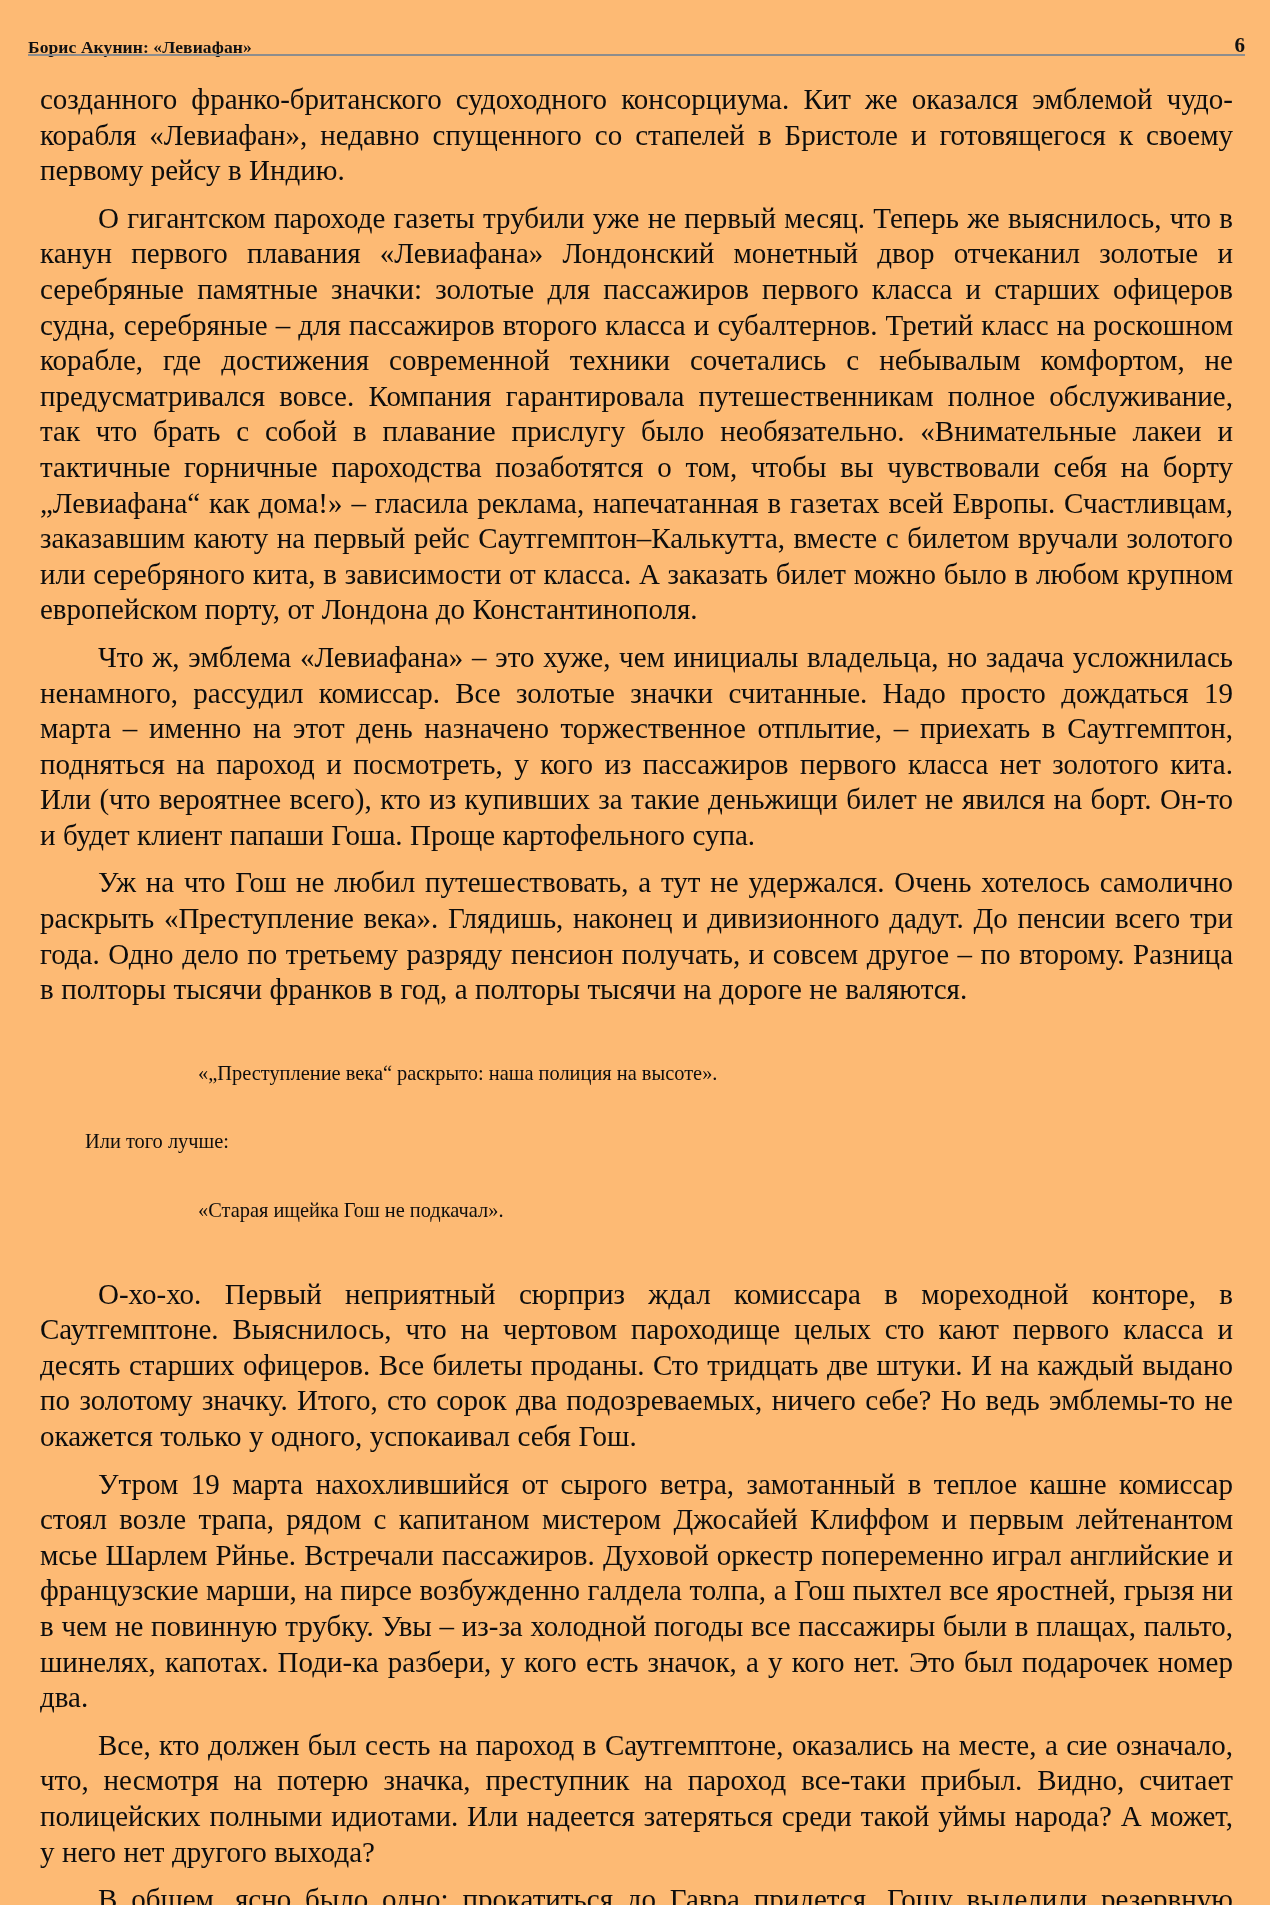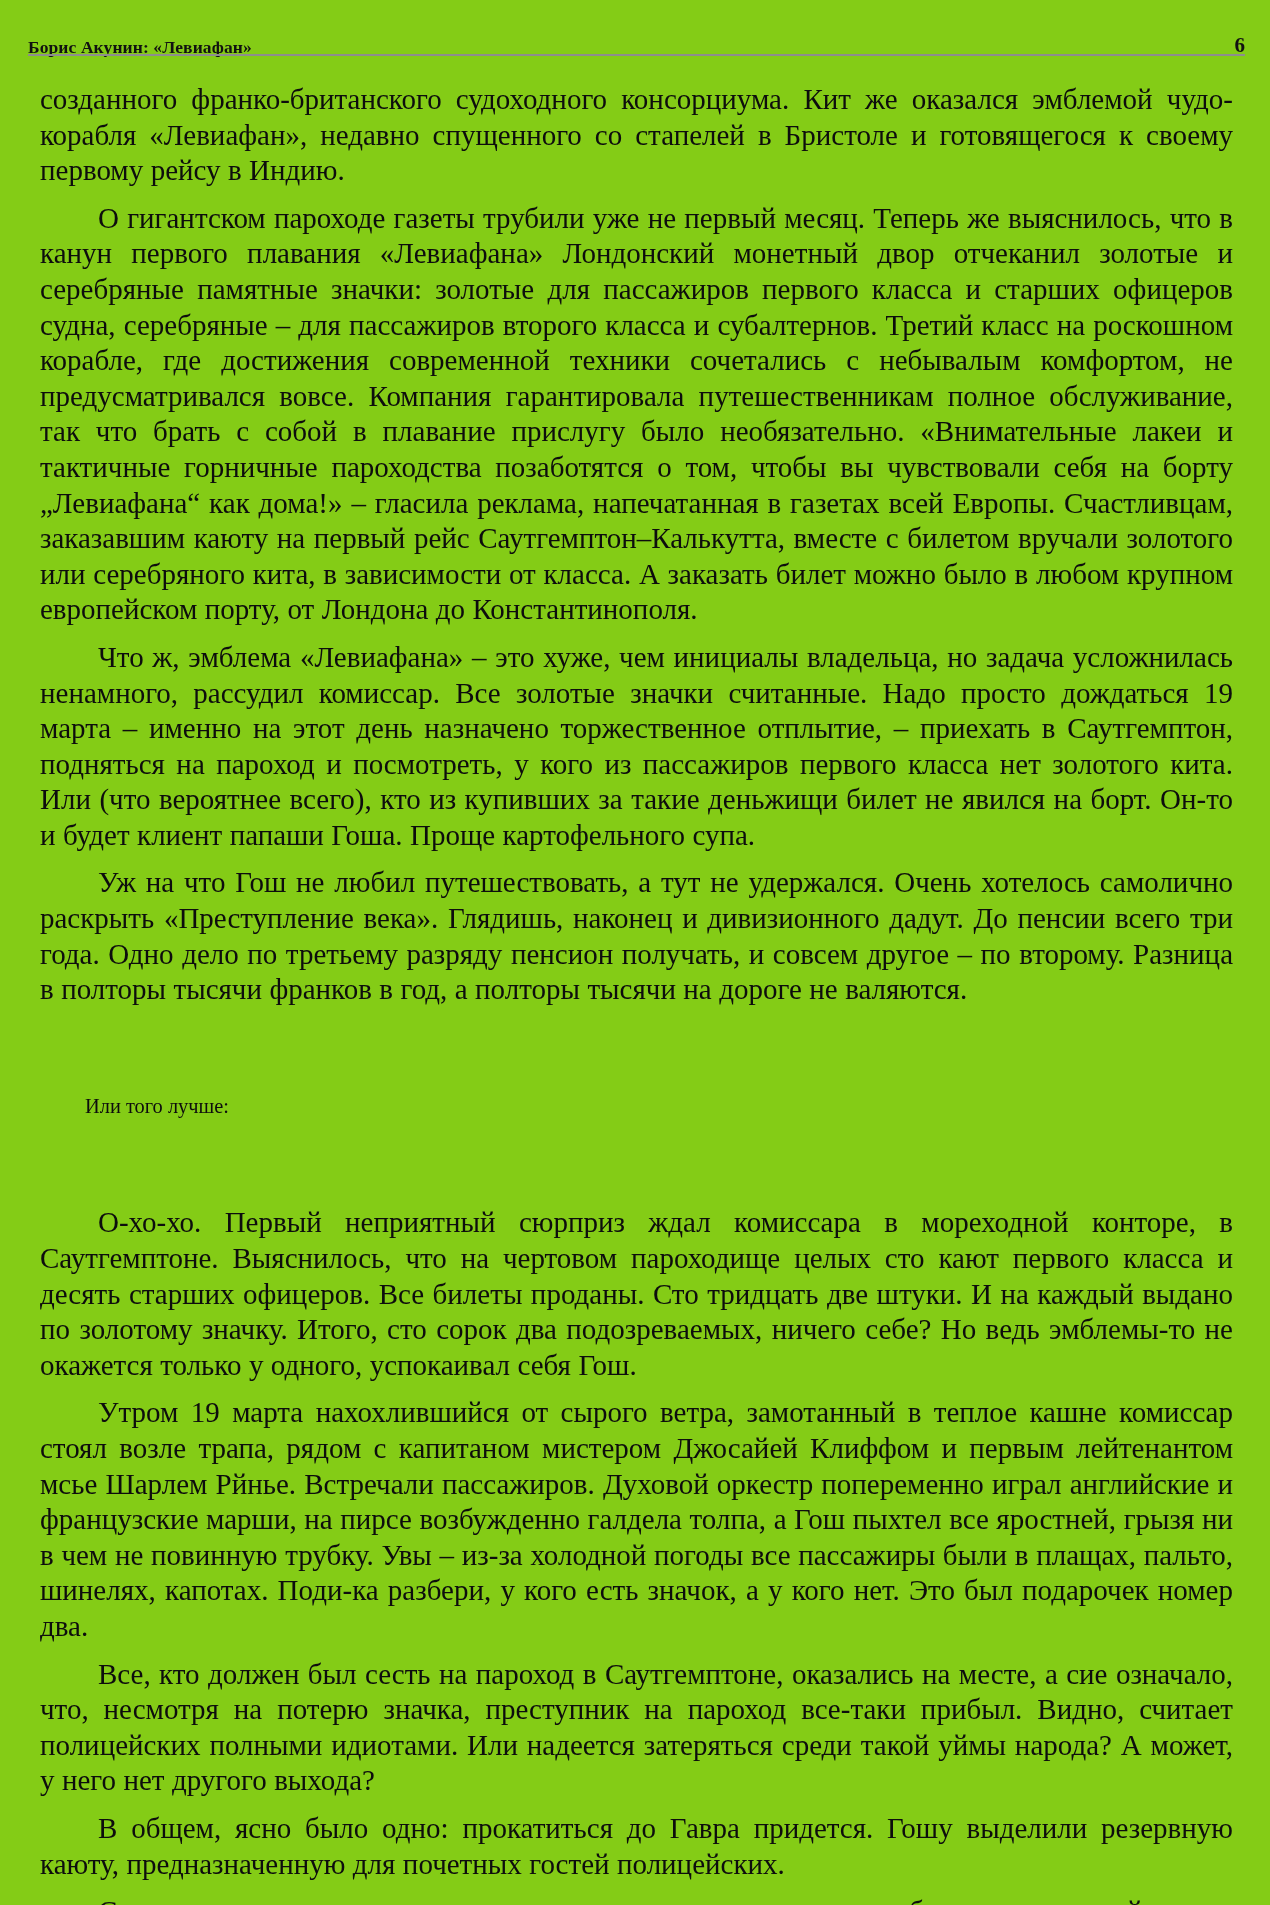--- a/index.html
+++ b/index.html
@@ -10,21 +10,21 @@
   }
   body {
     font-family: "Liberation Serif", "DejaVu Serif", serif;
     color: #0d0d0d;
   }
   .page {
     position: relative;
     width: 1270px;
     height: 1905px;
     margin: 0 auto;
-    background: #84cc16;
+    background: #fdba74;
     box-sizing: border-box;
     overflow: hidden;
   }
 
   
   .page-header {
     position: absolute;
     left: 28px;
     right: 25px;
     top: 22px;
@@ -115,27 +115,29 @@
 
     <p class="para indent">О гигантском пароходе газеты трубили уже не первый месяц. Теперь же выяснилось, что в канун первого плавания «Левиафана» Лондонский монетный двор отчеканил золотые и серебряные памятные значки: золотые для пассажиров первого класса и старших офицеров судна, серебряные – для пассажиров второго класса и субалтернов. Третий класс на роскошном корабле, где достижения современной техники сочетались с небывалым комфортом, не предусматривался вовсе. Компания гарантировала путешественникам полное обслуживание, так что брать с собой в плавание прислугу было необязательно. «Внимательные лакеи и тактичные горничные пароходства позаботятся о том, чтобы вы чувствовали себя на борту „Левиафана“ как дома!» – гласила реклама, напечатанная в газетах всей Европы. Счастливцам, заказавшим каюту на первый рейс Саутгемптон–Калькутта, вместе с билетом вручали золотого или серебряного кита, в зависимости от класса. А заказать билет можно было в любом крупном европейском порту, от Лондона до Константинополя.</p>
 
     <p class="para indent">Что ж, эмблема «Левиафана» – это хуже, чем инициалы владельца, но задача усложнилась ненамного, рассудил комиссар. Все золотые значки считанные. Надо просто дождаться 19 марта – именно на этот день назначено торжественное отплытие, – приехать в Саутгемптон, подняться на пароход и посмотреть, у кого из пассажиров первого класса нет золотого кита. Или (что вероятнее всего), кто из купивших за такие деньжищи билет не явился на борт. Он-то и будет клиент папаши Гоша. Проще картофельного супа.</p>
 
     <p class="para indent">Уж на что Гош не любил путешествовать, а тут не удержался. Очень хотелось самолично раскрыть «Преступление века». Глядишь, наконец и дивизионного дадут. До пенсии всего три года. Одно дело по третьему разряду пенсион получать, и совсем другое – по второму. Разница в полторы тысячи франков в год, а полторы тысячи на дороге не валяются.</p>
 
 
     <div class="gap-lg"></div>
 
+    <p class="quote deep">«„Преступление века“ раскрыто: наша полиция на высоте».</p>
 
     <div class="gap-md"></div>
 
     <p class="quote shallow">Или того лучше:</p>
 
     <div class="gap-md"></div>
 
+    <p class="quote deep">«Старая ищейка Гош не подкачал».</p>
 
     <div class="gap-lg"></div>
 
     <p class="para indent">О-хо-хо. Первый неприятный сюрприз ждал комиссара в мореходной конторе, в Саутгемптоне. Выяснилось, что на чертовом пароходище целых сто кают первого класса и десять старших офицеров. Все билеты проданы. Сто тридцать две штуки. И на каждый выдано по золотому значку. Итого, сто сорок два подозреваемых, ничего себе? Но ведь эмблемы-то не окажется только у одного, успокаивал себя Гош.</p>
 
     <p class="para indent">Утром 19 марта нахохлившийся от сырого ветра, замотанный в теплое кашне комиссар стоял возле трапа, рядом с капитаном мистером Джосайей Клиффом и первым лейтенантом мсье Шарлем Рйнье. Встречали пассажиров. Духовой оркестр попеременно играл английские и французские марши, на пирсе возбужденно галдела толпа, а Гош пыхтел все яростней, грызя ни в чем не повинную трубку. Увы – из-за холодной погоды все пассажиры были в плащах, пальто, шинелях, капотах. Поди-ка разбери, у кого есть значок, а у кого нет. Это был подарочек номер два.</p>
 
     <p class="para indent">Все, кто должен был сесть на пароход в Саутгемптоне, оказались на месте, а сие означало, что, несмотря на потерю значка, преступник на пароход все-таки прибыл. Видно, считает полицейских полными идиотами. Или надеется затеряться среди такой уймы народа? А может, у него нет другого выхода?</p>
 
     <p class="para indent">В общем, ясно было одно: прокатиться до Гавра придется. Гошу выделили резервную каюту, предназначенную для почетных гостей полицейских.</p>

